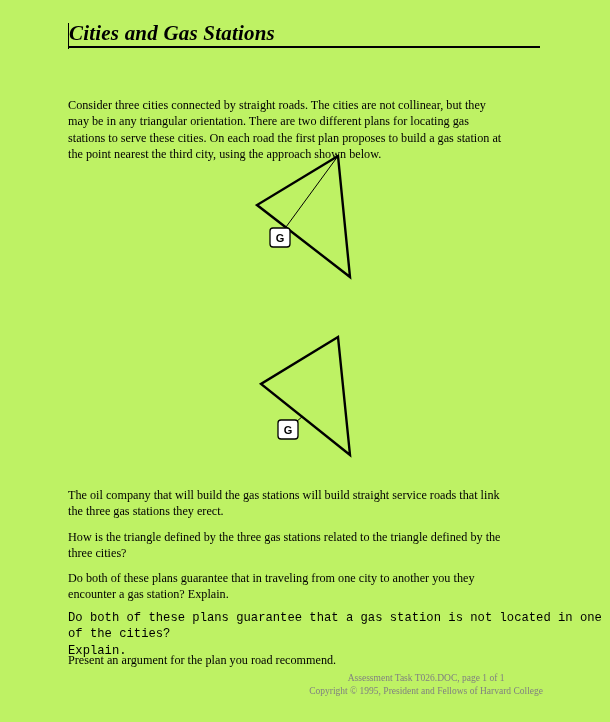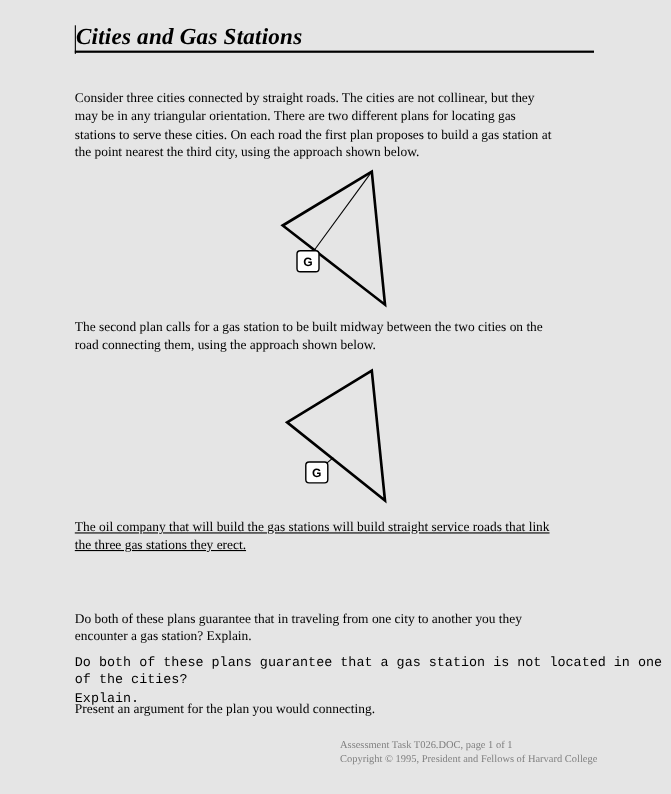--- a/index.html
+++ b/index.html
@@ -1,20 +1,20 @@
 <!DOCTYPE html>
 <html><head>
 <meta charset="utf-8">
 <style>
   * { margin:0; padding:0; box-sizing:border-box; }
   html,body { background:#ffffff; }
   .page {
     position:relative;
     width:610px; height:722px;
-    background:#e5e5e5;
+    background:#bef264;
     font-family:"Liberation Serif", serif;
     color:#000000;
     overflow:hidden;
   }
   .title {
     position:absolute; left:69px; top:20px;
     font-style:italic; font-size:21px; line-height:26px;
     letter-spacing:0.2px;
   }
   .title-caret {
@@ -22,38 +22,39 @@
     width:1px; height:26px; background:#000000;
   }
   .title-underline {
     position:absolute; left:68px; top:46px;
     width:472px; height:2px; background:#000000;
   }
   .para {
     position:absolute; left:68px; width:535px;
     font-size:12.2px; line-height:16.3px;
     white-space:pre-line;
+    margin-top:16px;
   }
   .p1 { top:81px; }
   .p2 { top:289px; }
-  .p3 { top:471px;text-decoration:underline; }
+  .p3 { top:471px; }
   .p4 { top:513px; }
   .p5 { top:554px; }
   .p6 { top:594px;font-family:Liberation Mono, monospace; }
   .p7 { top:636px; }
   .diagram { position:absolute; }
   .diag1 { left:230px; top:146px; }
   .diag2 { left:240px; top:328px; }
   .footer {
     position:absolute; top:672px;
     font-size:9.5px; line-height:13px;
     color:#808080; white-space:pre-line;
   }
   .footer-left  { left:68px; text-align:left; }
-  .footer-right { right:67px; text-align:left; }
+  .footer-right { right:67px; text-align:center; }
   .gs-label { font-family:"Liberation Sans", sans-serif; font-weight:bold; font-size:11px; }
 </style>
 </head>
 <body>
 
 <div class="page">
 
   <div class="title-caret"></div>
   <h1 class="title">Cities and Gas Stations</h1>
   <div class="title-underline"></div>
@@ -63,34 +64,34 @@
 stations to serve these cities. On each road the first plan proposes to build a gas station at
 the point nearest the third city, using the approach shown below.</p>
 
   <svg class="diagram diag1" width="140" height="140" viewBox="0 0 140 140">
     <polygon points="108,10 27,59 120,131" fill="none" stroke="#000000" stroke-width="2.4" stroke-linejoin="miter"></polygon>
     <line x1="108" y1="10" x2="56" y2="81" stroke="#000000" stroke-width="1"></line>
     <rect x="40" y="82" width="20" height="19" rx="3" fill="#ffffff" stroke="#000000" stroke-width="1.3"></rect>
     <text x="50" y="96" text-anchor="middle" class="gs-label" fill="#000000">G</text>
   </svg>
 
-  <p class="para p2">The second plan calls for a gas station to be built midway between the two cities on the
-road connecting them, using the approach shown below.</p>
 
   <svg class="diagram diag2" width="130" height="135" viewBox="0 0 130 135">
     <polygon points="98,9 21,56 110,127" fill="none" stroke="#000000" stroke-width="2.4" stroke-linejoin="miter"></polygon>
     <line x1="56" y1="94" x2="63" y2="88" stroke="#000000" stroke-width="1"></line>
     <rect x="38" y="92" width="20" height="19" rx="3" fill="#ffffff" stroke="#000000" stroke-width="1.3"></rect>
     <text x="48" y="106" text-anchor="middle" class="gs-label" fill="#000000">G</text>
   </svg>
 
   <p class="para p3">The oil company that will build the gas stations will build straight service roads that link
 the three gas stations they erect.</p>
+  <p class="para p4">How is the triangle defined by the three gas stations related to the triangle defined by the
+three cities?</p>
   <p class="para p5">Do both of these plans guarantee that in traveling from one city to another you they
 encounter a gas station? Explain.</p>
   <p class="para p6">Do both of these plans guarantee that a gas station is not located in one of the cities?
 Explain.</p>
-  <p class="para p7">Present an argument for the plan you would connecting.</p>
+  <p class="para p7">Present an argument for the plan you road recommend.</p>
 
   <div class="footer footer-right">Assessment Task T026.DOC, page 1 of 1
 Copyright © 1995, President and Fellows of Harvard College</div>
 
 </div>
 
 </body></html>

